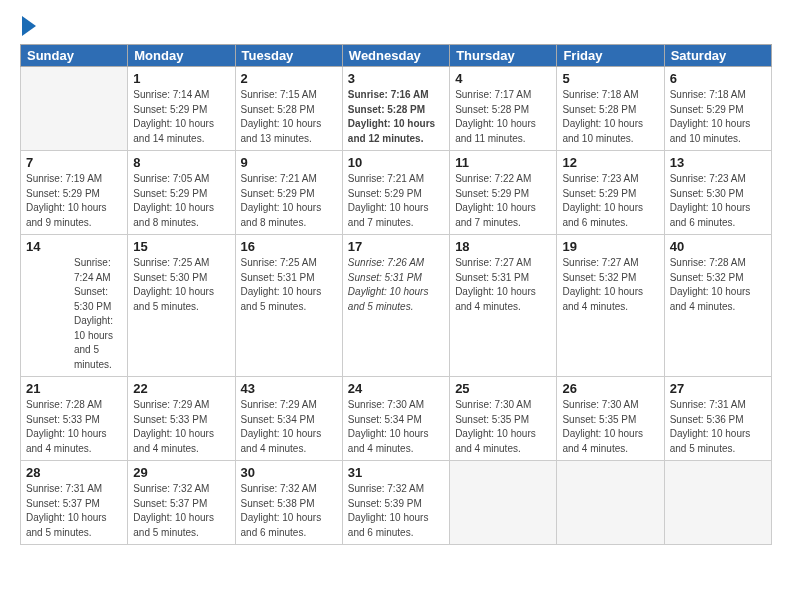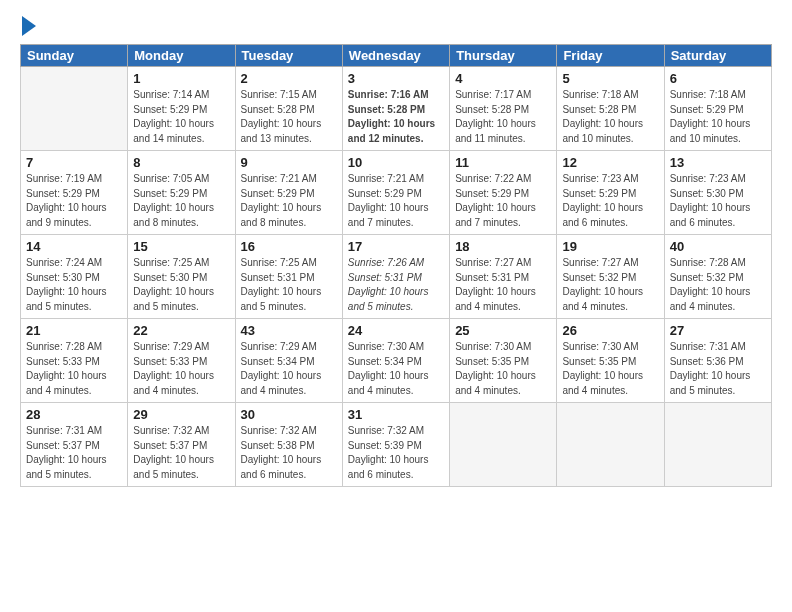--- a/index.html
+++ b/index.html
@@ -220,21 +220,21 @@
             <span class="day-number">13</span>
             <div class="day-info" style="white-space: pre-line;">Sunrise: 7:23 AM
 Sunset: 5:30 PM
 Daylight: 10 hours
 and 6 minutes.</div>
           </td>
         </tr>
         <tr>
           <td>
             <span class="day-number">14</span>
-            <div class="day-info" style="white-space: pre-line;">Sunrise: 7:24 AM
+            <div class="day-info" style="white-space: pre-line; margin-left: 48px;">Sunrise: 7:24 AM
 Sunset: 5:30 PM
 Daylight: 10 hours
 and 5 minutes.</div>
           </td>
           <td>
             <span class="day-number">15</span>
             <div class="day-info" style="white-space: pre-line;">Sunrise: 7:25 AM
 Sunset: 5:30 PM
 Daylight: 10 hours
 and 5 minutes.</div>

